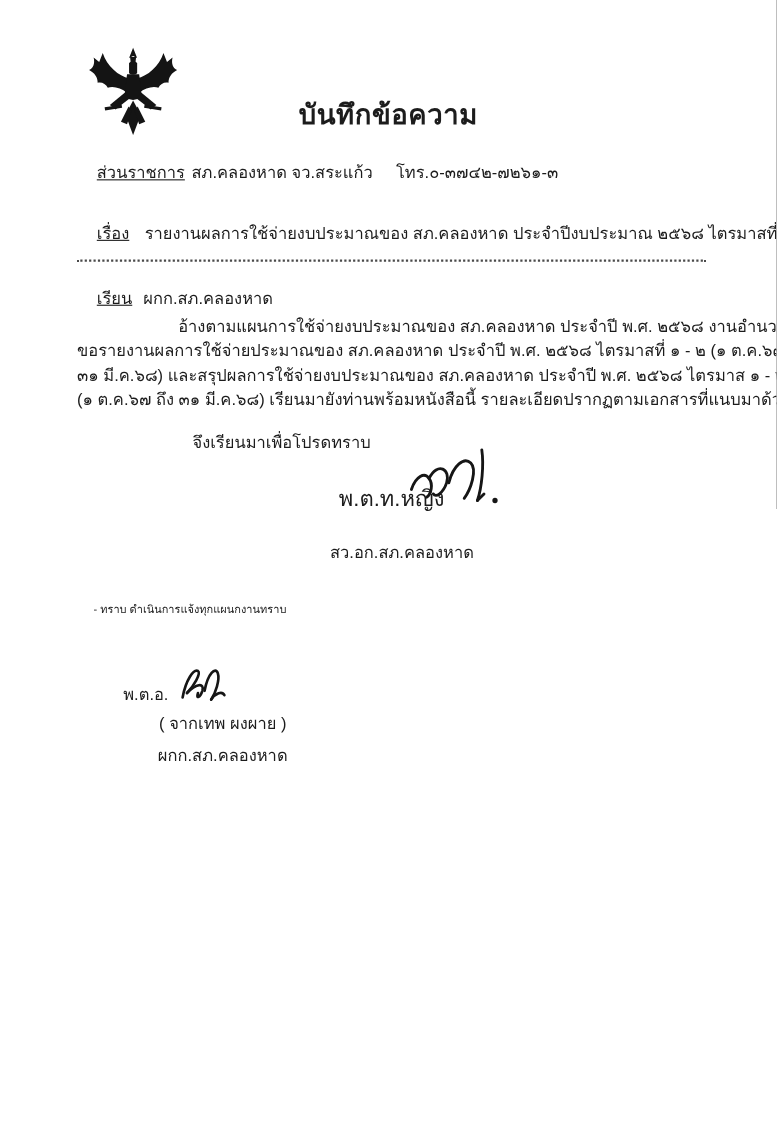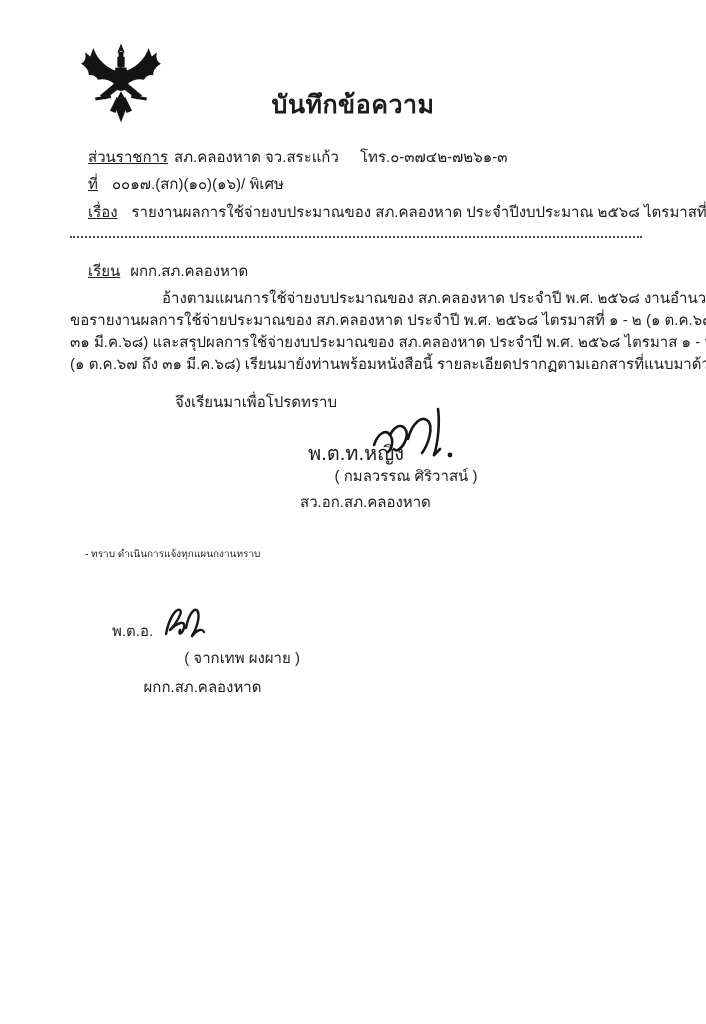--- a/index.html
+++ b/index.html
@@ -46,21 +46,21 @@
   .body-par .line.indent { text-indent: 92px; }
   .closing { left: 175px; top: 390px; font-size: 15px; }
   .sig1-rank { left: 308px; top: 437px; font-size: 20px; }
   .sig1-sign { left: 368px; top: 405px; width: 100px; height: 58px; }
   .sig1-name { left: 300px; top: 464px; width: 212px; text-align: center; font-size: 15px; }
   .sig1-pos  { left: 300px; top: 490px; width: 212px; text-align: left; font-size: 15px; }
   .note-line1 { left: 85px; top: 546px; font-size: 10px; }
   .note-line2 { left: 85px; top: 571px; font-size: 15px; }
   .sig2-rank { left: 112px; top: 619px; font-size: 15px; }
   .sig2-sign { left: 156px; top: 598px; width: 58px; height: 48px; }
-  .sig2-name { left: 105px; top: 646px; width: 195px; text-align: right; font-size: 15px; }
+  .sig2-name { left: 105px; top: 646px; width: 195px; text-align: center; font-size: 15px; }
   .sig2-pos  { left: 105px; top: 675px; width: 195px; text-align: center; font-size: 15px; }
   svg { display: block; }
 </style>
 </head>
 <body>
 
 <div class="page">
 
   <div class="abs emblem">
     <svg viewBox="0 0 100 100" width="92" height="95" aria-hidden="true">
@@ -82,23 +82,20 @@
     </svg>
   </div>
 
   <div class="abs doc-title">บันทึกข้อความ</div>
 
   <div class="abs hdr-row row1">
     <span class="hdr-label">ส่วนราชการ</span><span>สภ.คลองหาด จว.สระแก้ว</span>
   </div>
   <div class="abs hdr-row row1-right">โทร.๐-๓๗๔๒-๗๒๖๑-๓</div>
 
-  <div class="abs hdr-row row2">
-    <span class="hdr-label wide">ที่</span><span>๐๐๑๗.(สก)(๑๐)(๑๖)/ พิเศษ</span>
-  </div>
 
   <div class="abs hdr-row row3">
     <span class="hdr-label wide">เรื่อง</span><span>รายงานผลการใช้จ่ายงบประมาณของ สภ.คลองหาด ประจำปีงบประมาณ ๒๕๖๘ ไตรมาสที่ ๑-๒</span>
   </div>
 
   <div class="abs dotted-rule"></div>
 
   <div class="abs salutation">
     <span class="hdr-label">เรียน</span><span>ผกก.สภ.คลองหาด</span>
   </div>
@@ -118,21 +115,20 @@
       <g fill="none" stroke="#161616" stroke-width="2.6" stroke-linecap="round">
         <path d="M6 40 C10 28 18 24 22 30 C26 35 24 44 20 47"></path>
         <path d="M22 30 C30 14 42 22 38 34 C35 43 28 48 26 44"></path>
         <path d="M40 34 C44 18 54 10 60 16 C66 22 60 40 54 48"></path>
         <path d="M70 4 C72 18 70 38 66 50"></path>
         <path d="M66 50 L72 44"></path>
       </g>
       <circle cx="82" cy="50" r="2.4" fill="#161616"></circle>
     </svg>
   </div>
-  <div class="abs sig1-name">( กมลวรรณ ศิริวาสน์ )</div>
   <div class="abs sig1-pos">สว.อก.สภ.คลองหาด</div>
 
   <div class="abs note-line1">- ทราบ ดำเนินการแจ้งทุกแผนกงานทราบ</div>
 
   <div class="abs sig2-rank">พ.ต.อ.</div>
   <div class="abs sig2-sign">
     <svg viewBox="0 0 58 48" width="58" height="48" aria-hidden="true">
       <g fill="none" stroke="#161616" stroke-width="2.4" stroke-linecap="round">
         <path d="M10 36 C13 20 20 10 24 12 C27 14 20 26 14 32"></path>
         <path d="M14 32 C22 24 30 22 28 30 C26 36 22 38 24 32"></path>

